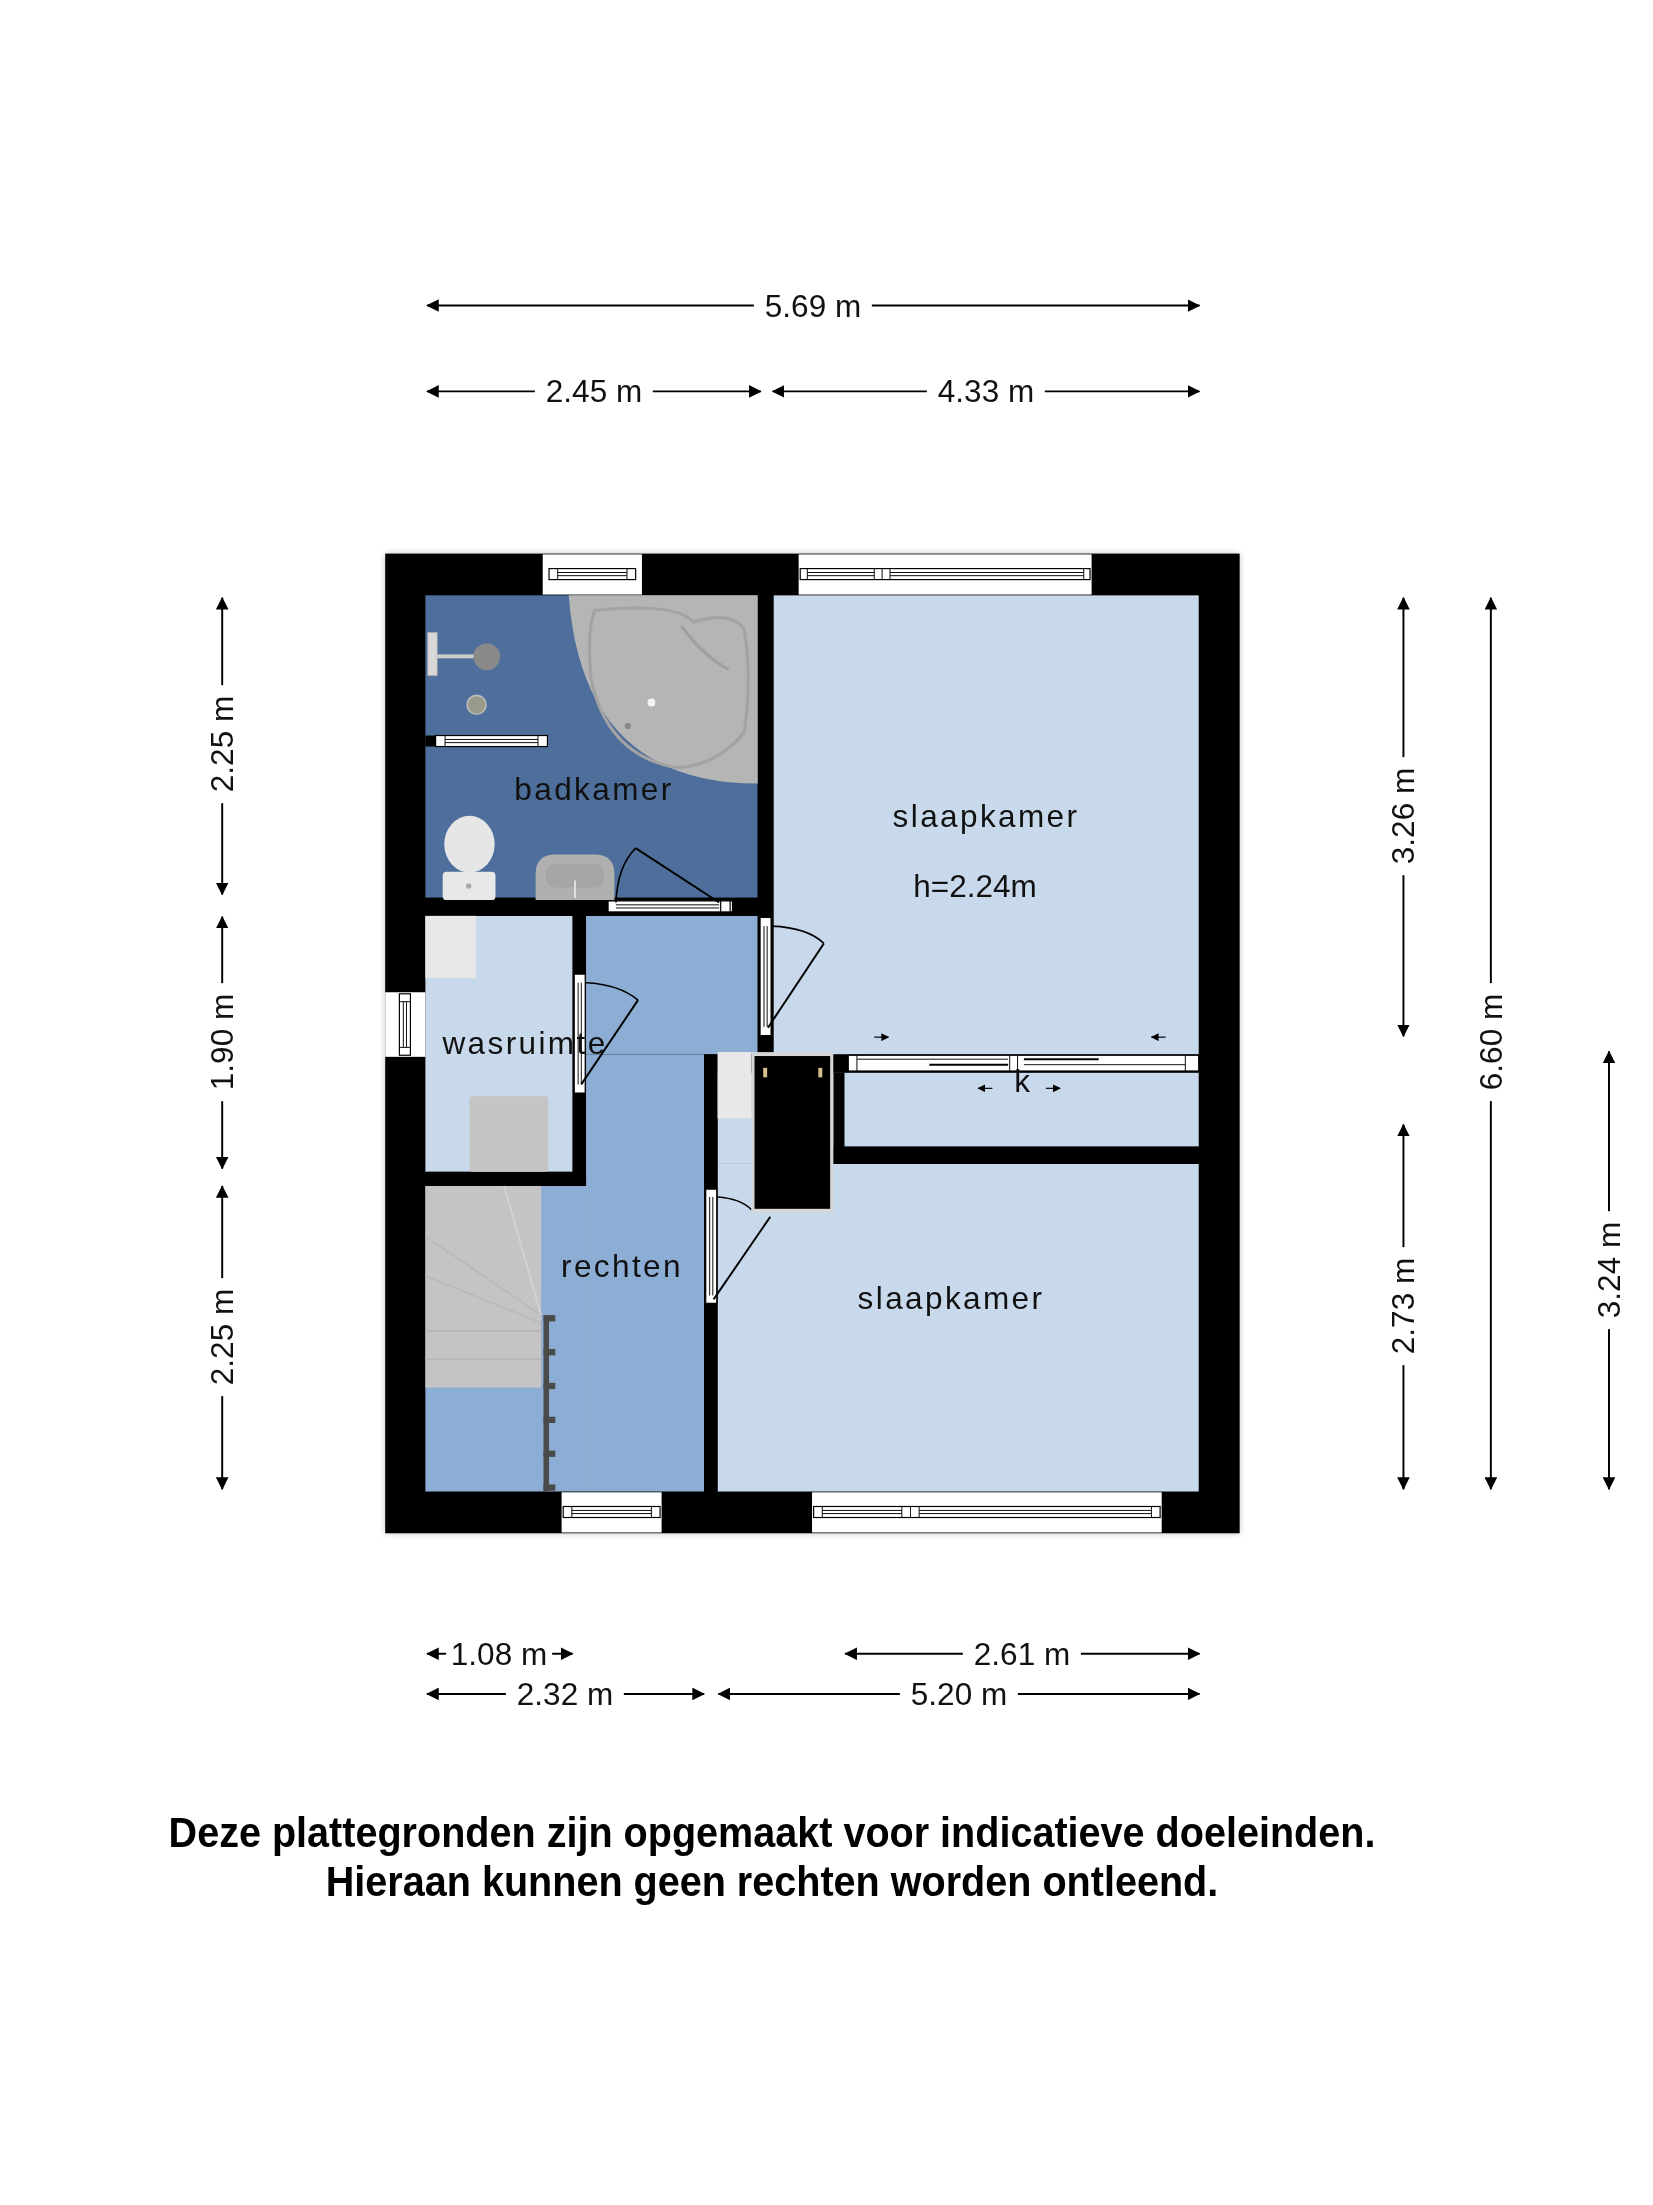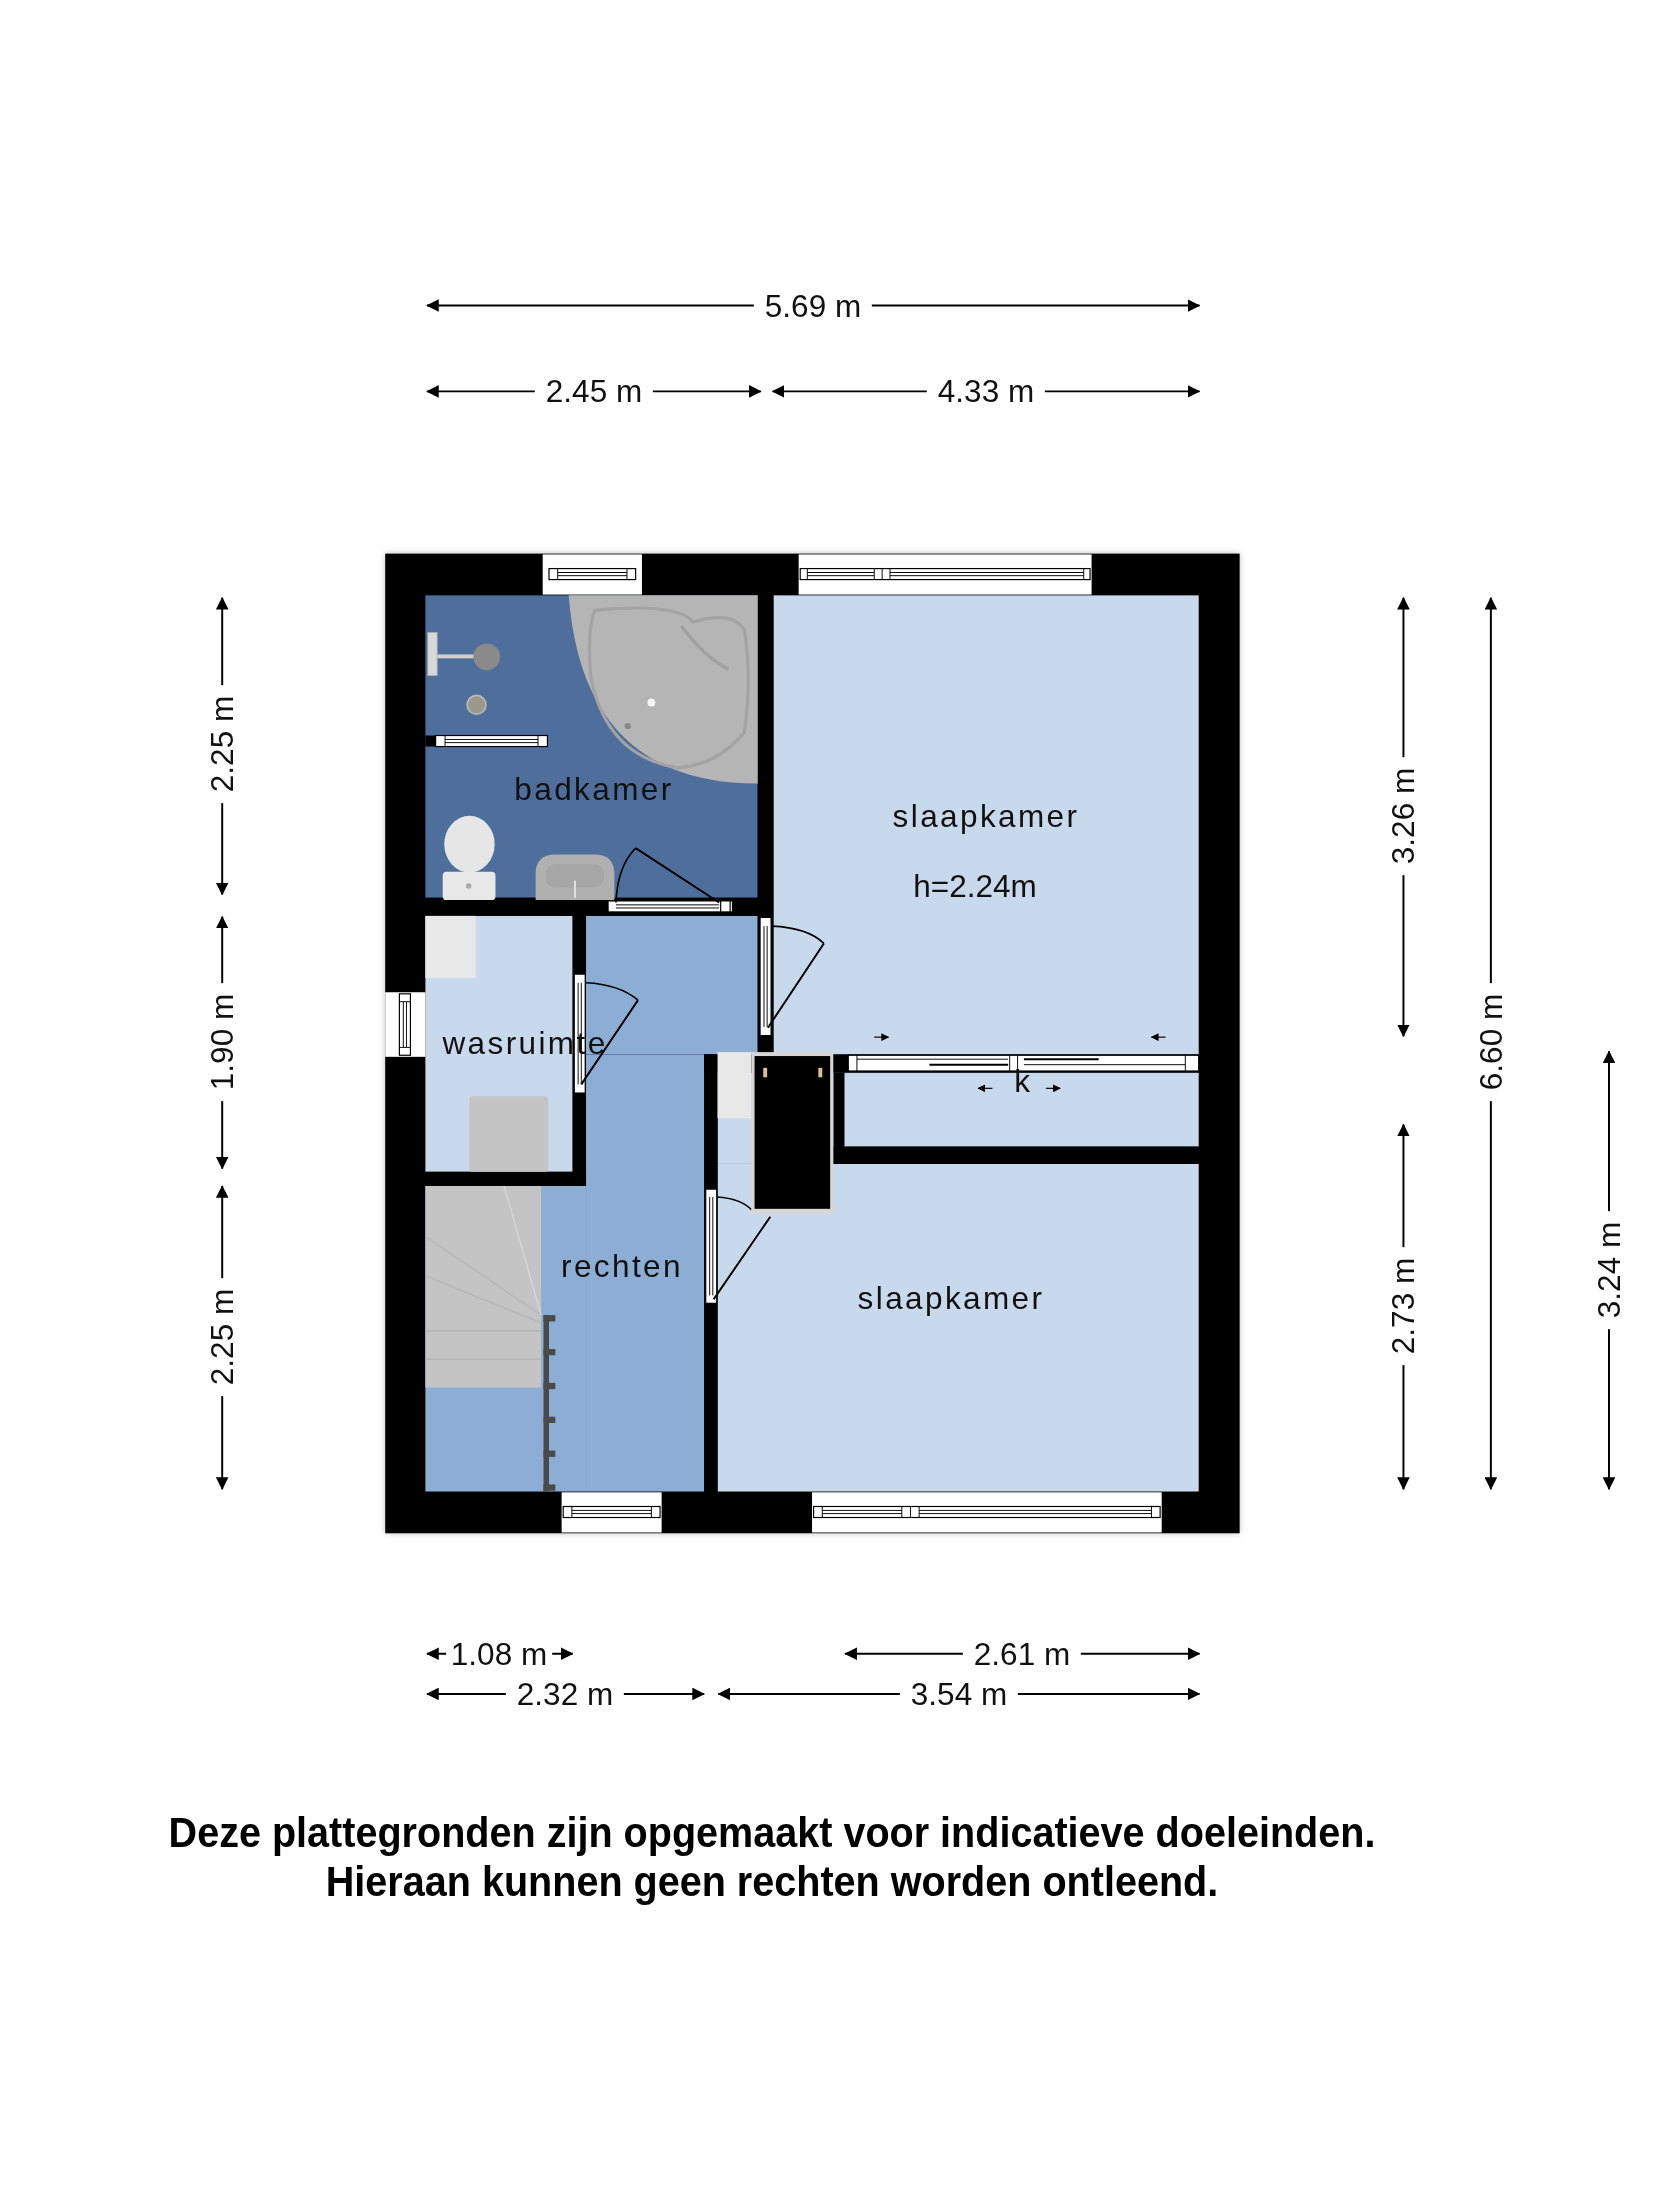--- a/index.html
+++ b/index.html
@@ -289,17 +289,17 @@
 <div class="dim-label vert" style="left:222px; top:1337px;">2.25 m</div>
 
 <div class="dim-label vert" style="left:1403px; top:816px;">3.26 m</div>
 <div class="dim-label vert" style="left:1403px; top:1306px;">2.73 m</div>
 <div class="dim-label vert" style="left:1491px; top:1042px;">6.60 m</div>
 <div class="dim-label vert" style="left:1609px; top:1270px;">3.24 m</div>
 
 <div class="dim-label" style="left:499px; top:1654px; padding:0 4.7px;">1.08 m</div>
 <div class="dim-label" style="left:1022px; top:1654px;">2.61 m</div>
 <div class="dim-label" style="left:565px; top:1694px;">2.32 m</div>
-<div class="dim-label" style="left:959px; top:1694px;">3.54 m</div>
+<div class="dim-label" style="left:959px; top:1694px;">5.20 m</div>
 
 <div class="footer" style="top:1808px;">Deze plattegronden zijn opgemaakt voor indicatieve doeleinden.</div>
 <div class="footer" style="top:1857px;">Hieraan kunnen geen rechten worden ontleend.</div>
 
 
 </body></html>

